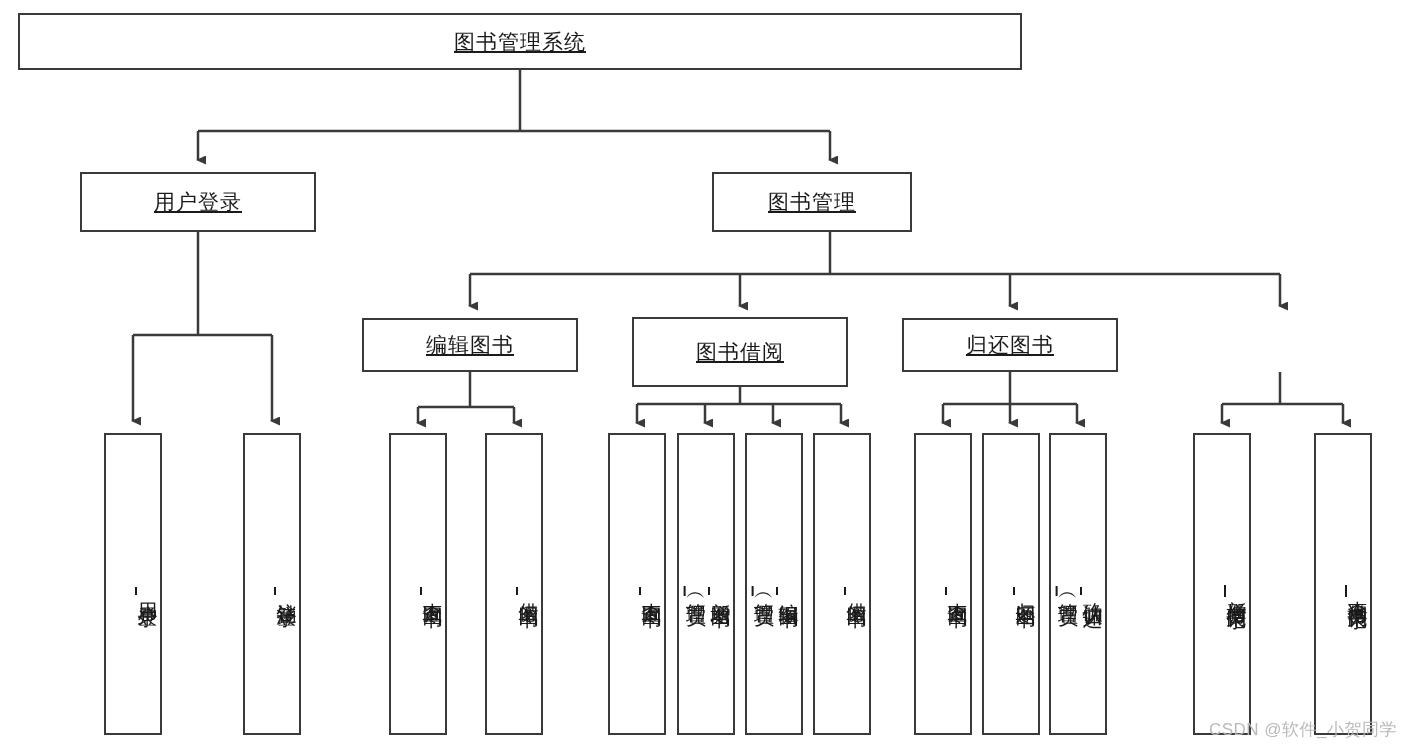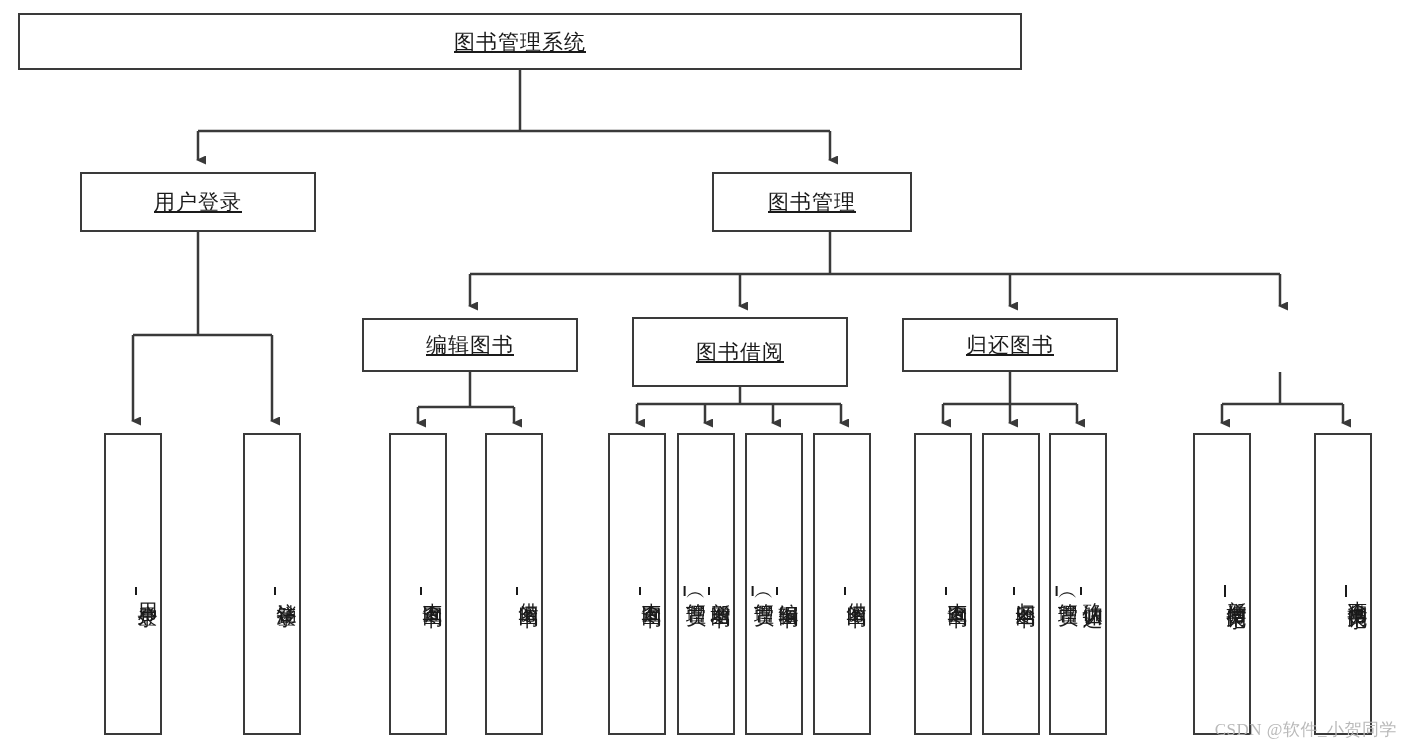--- a/index.html
+++ b/index.html
@@ -51,21 +51,20 @@
     pointer-events: none;
   }
   .watermark {
     position: absolute;
     right: 8px;
     bottom: 6px;
     font-size: 17px;
     color: #b9b9b9;
     letter-spacing: 0.5px;
     white-space: nowrap;
-    font-family: Liberation Serif, serif;
   }
 </style>
 </head>
 <body>
 
 <div id="canvas">
 
   <svg class="links" viewBox="0 0 1405 747">
     <defs>
       <marker id="arrow" markerWidth="10" markerHeight="10" refX="4.5" refY="8" orient="auto" markerUnits="userSpaceOnUse">

